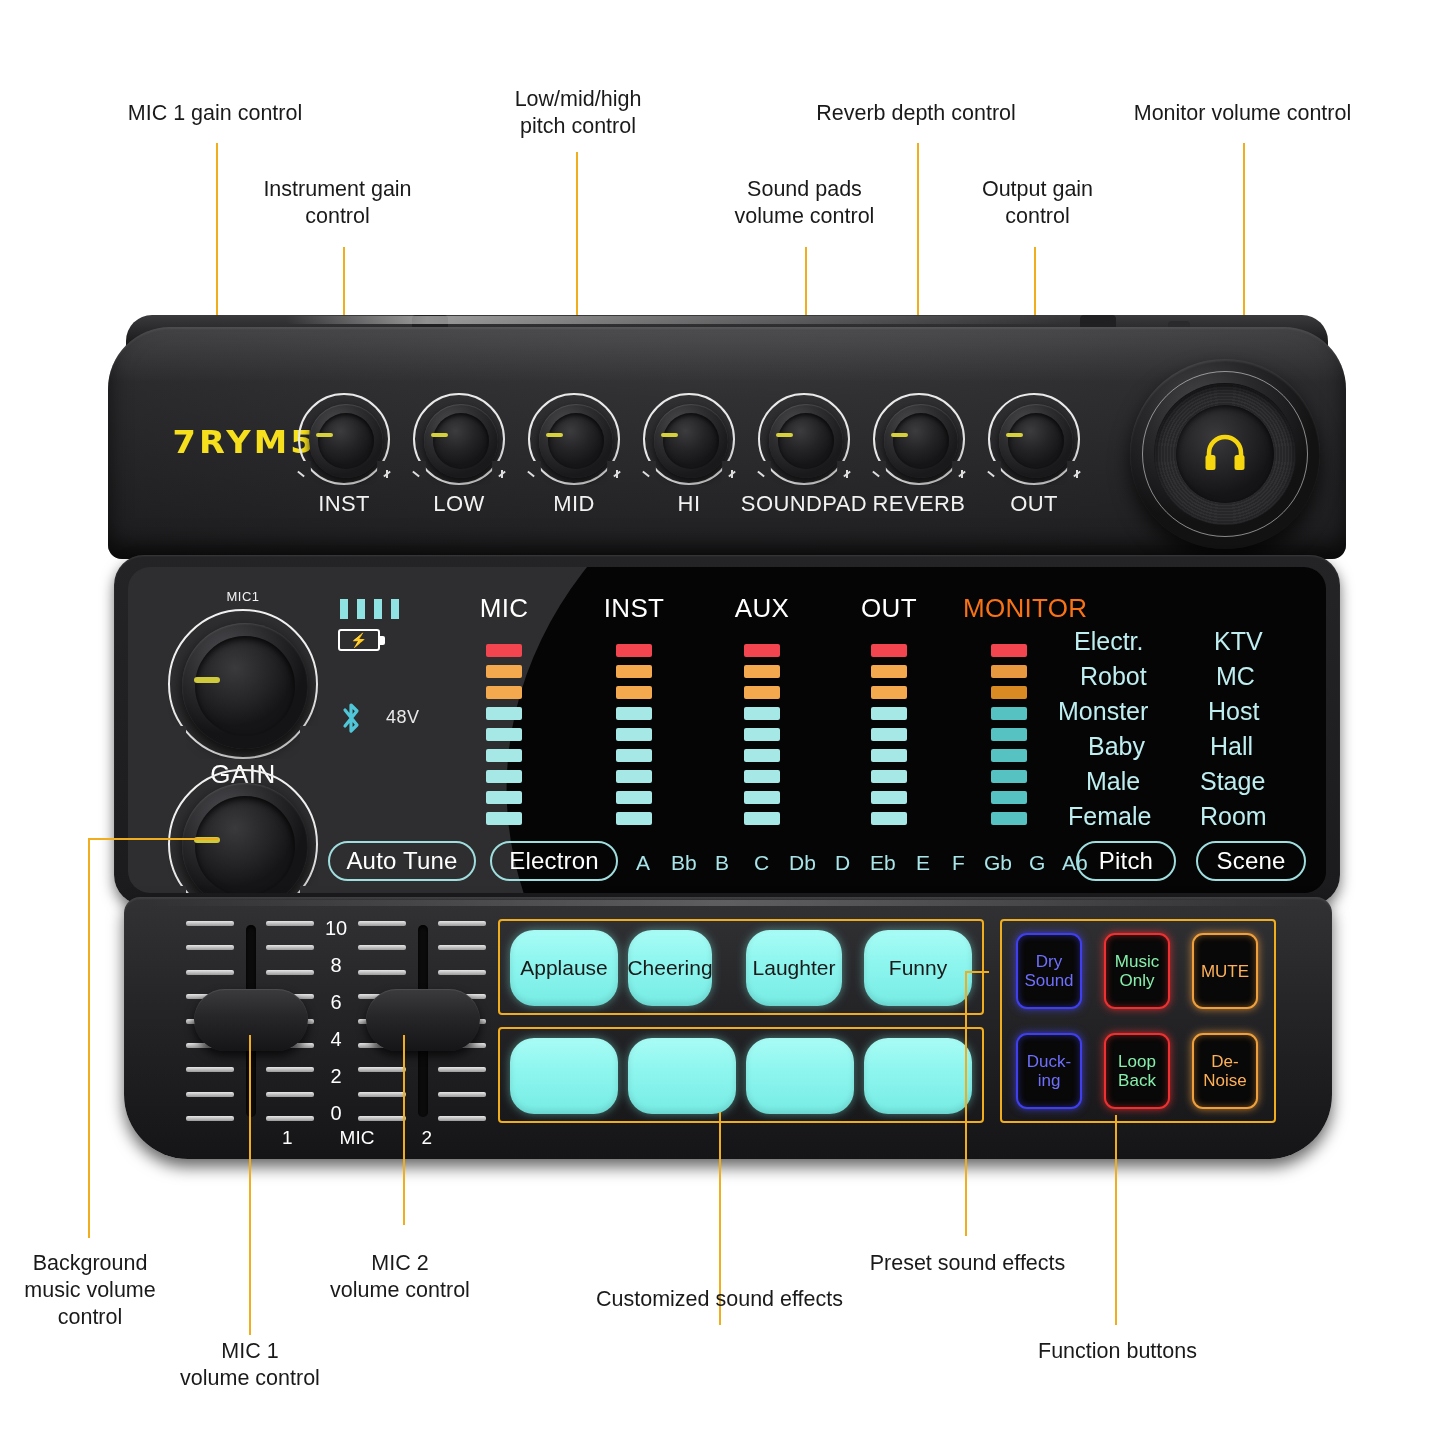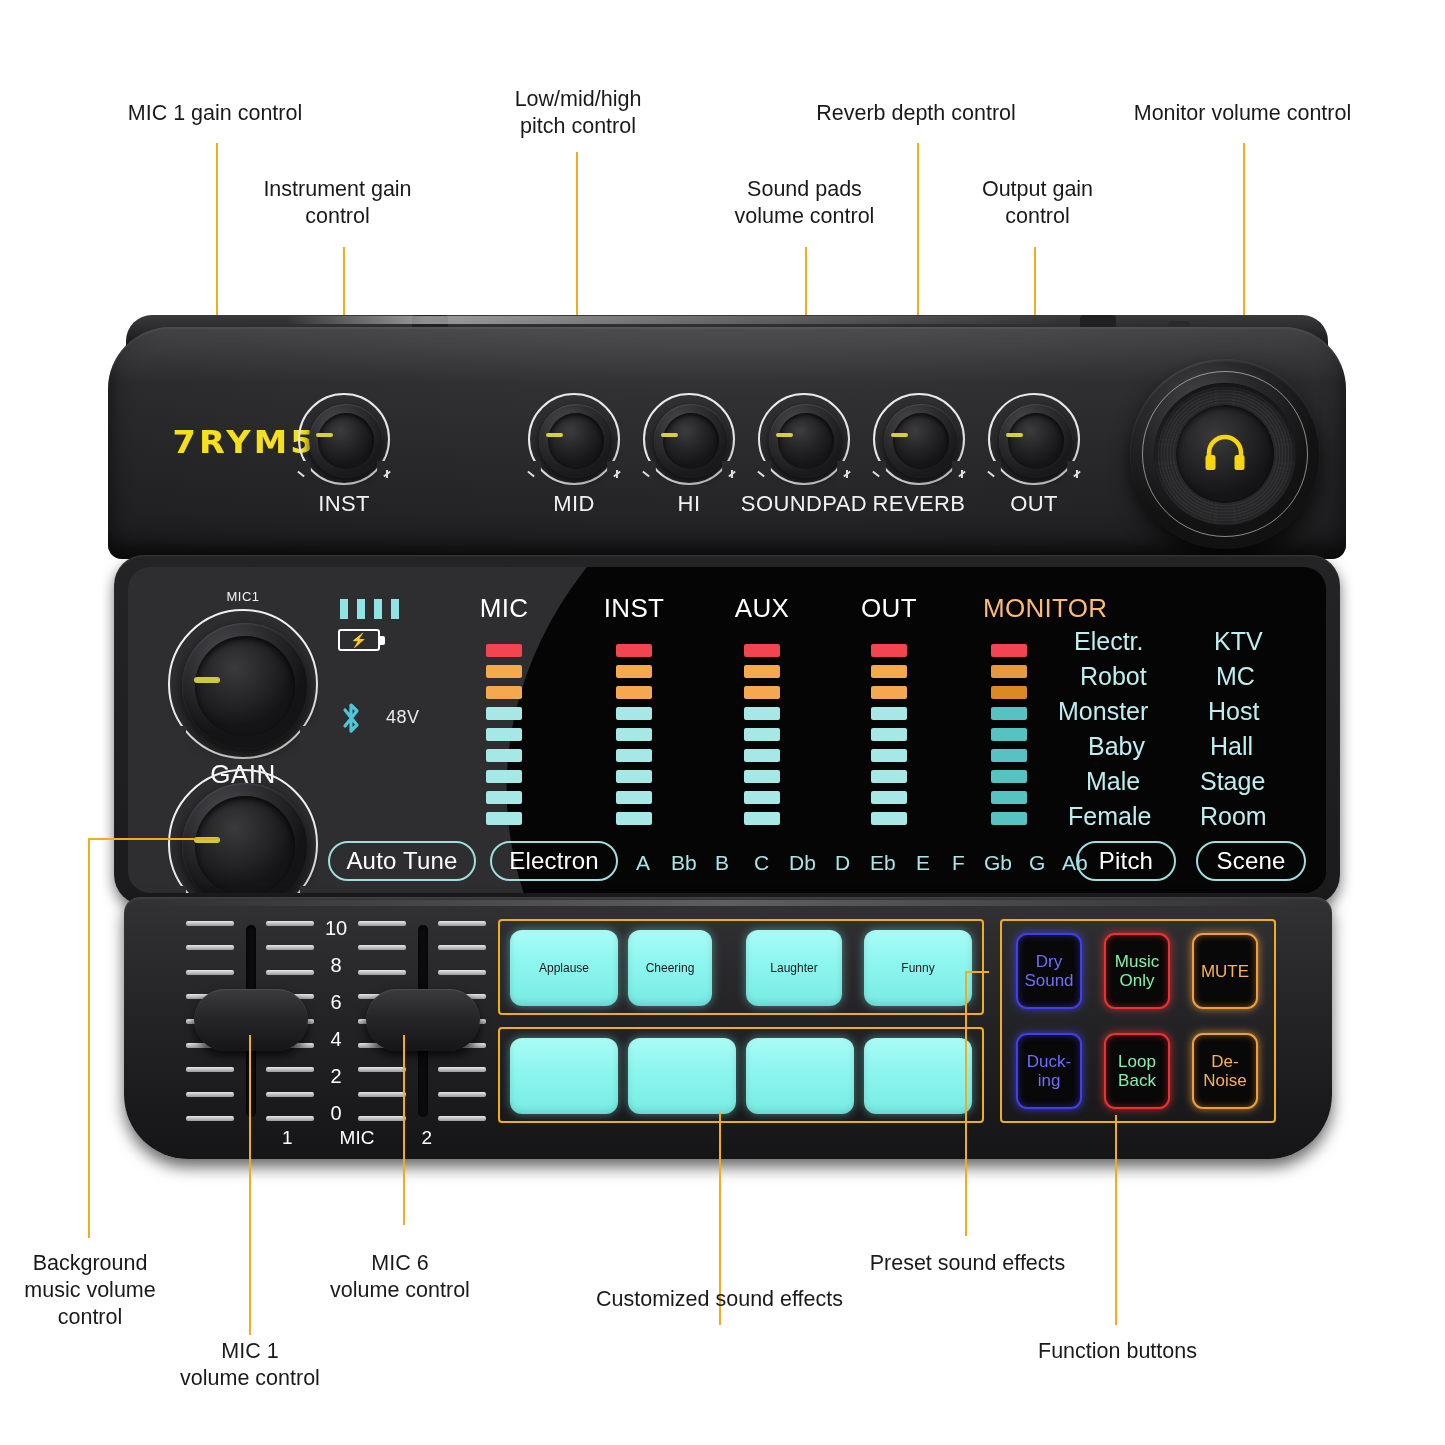--- a/index.html
+++ b/index.html
@@ -182,21 +182,21 @@
     display:flex; align-items:center; justify-content:center;
   }
   .batt-body::after{content:"";position:absolute;right:-7px;top:5px;width:5px;height:9px;background:#fff;border-radius:0 2px 2px 0;}
   .bolt{ color:#fff; font-size:14px; line-height:1; }
   .bt-icon{ position:absolute; color:#4fc7d8; font-size:30px; line-height:1; }
   .v48{ position:absolute; color:#e9e9e9; font-size:18px; letter-spacing:.5px; }
 
   
   .meter-col { position:absolute; width:92px; text-align:center; }
   .meter-title{ color:#ffffff; font-size:26px; letter-spacing:.3px; white-space:nowrap; }
-  .meter-title.mon{ color:#fdba74;margin-left:20px; }
+  .meter-title.mon{ color:#f97316; }
   .seg-stack{ margin-top:20px; display:flex; flex-direction:column; align-items:center; gap:8px; }
   .seg{ width:36px; height:13px; border-radius:2px; }
 
   
   .pill{
     position:absolute; display:flex; align-items:center; justify-content:center;
     border:2px solid #9fdede; border-radius:20px; color:#ffffff;
     font-size:24px; height:40px; padding:0 14px; letter-spacing:.2px;
   }
   .note{ position:absolute; color:#a8e4e8; font-size:21px; }
@@ -235,25 +235,25 @@
     color:#ffffff; font-size:20px;
   }
   .mic-legend{ position:absolute; left:96px; top:206px; width:150px; display:flex; justify-content:space-between;
     color:#ffffff; font-size:19px; }
 
   
   .pad-group{
     position:absolute; border:2px solid #f0ad1e; border-radius:4px;
   }
   .pad{
-    position:absolute; border-radius:12px;
+    position:absolute; border-radius:24px;
     background:linear-gradient(180deg,#a9fcf6 0%,#8ff6ef 40%,#76ece4 100%);
     box-shadow:0 0 10px rgba(130,245,235,.45), inset 0 -3px 6px rgba(0,0,0,.12);
     display:flex; align-items:center; justify-content:center;
-    color:#1a1a1a; font-size:12px;
+    color:#1a1a1a; font-size:21px;
   }
 
   
   .fn-group{ position:absolute; border:2px solid #f0ad1e; border-radius:4px; }
   .fn-btn{
     position:absolute; width:66px; height:76px; border-radius:11px;
     background:#080808;
     display:flex; align-items:center; justify-content:center; text-align:center;
     font-size:17px; line-height:19px; white-space:pre-line;
   }
@@ -308,20 +308,29 @@
     <div class="knob-wrap" style="left:190px; top:66px;">
       <div class="knob-ring">
         <div class="knob-cap"></div>
         <div class="knob-mark"></div>
       </div>
       <div class="knob-tick knob-minus"></div>
       <div class="knob-tick knob-plus"></div>
       <div class="knob-label">INST</div>
     </div>
 
+    <div class="knob-wrap" style="left:305px; top:66px;">
+      <div class="knob-ring">
+        <div class="knob-cap"></div>
+        <div class="knob-mark"></div>
+      </div>
+      <div class="knob-tick knob-minus"></div>
+      <div class="knob-tick knob-plus"></div>
+      <div class="knob-label">LOW</div>
+    </div>
 
     <div class="knob-wrap" style="left:420px; top:66px;">
       <div class="knob-ring">
         <div class="knob-cap"></div>
         <div class="knob-mark"></div>
       </div>
       <div class="knob-tick knob-minus"></div>
       <div class="knob-tick knob-plus"></div>
       <div class="knob-label">MID</div>
     </div>
@@ -638,21 +647,21 @@
 <div class="lead v" style="left:88px; top:838px; height:400px;"></div>
 <div class="callout" style="left:-5px; top:1250px; width:190px;">Background
 music volume
 control</div>
 
 <div class="lead v" style="left:249px; top:1035px; height:300px;"></div>
 <div class="callout" style="left:135px; top:1338px; width:230px;">MIC 1
 volume control</div>
 
 <div class="lead v" style="left:403px; top:1035px; height:190px;"></div>
-<div class="callout" style="left:285px; top:1250px; width:230px;">MIC 6
+<div class="callout" style="left:285px; top:1250px; width:230px;">MIC 2
 volume control</div>
 
 <div class="lead v" style="left:719px; top:1112px; height:213px;"></div>
 <div class="callout" style="left:582px; top:1286px; width:275px;">Customized sound effects</div>
 
 <div class="lead h" style="left:965px; top:971px; width:24px;"></div>
 <div class="lead v" style="left:965px; top:971px; height:265px;"></div>
 <div class="callout" style="left:855px; top:1250px; width:225px;">Preset sound effects</div>
 
 <div class="lead v" style="left:1115px; top:1115px; height:210px;"></div>

